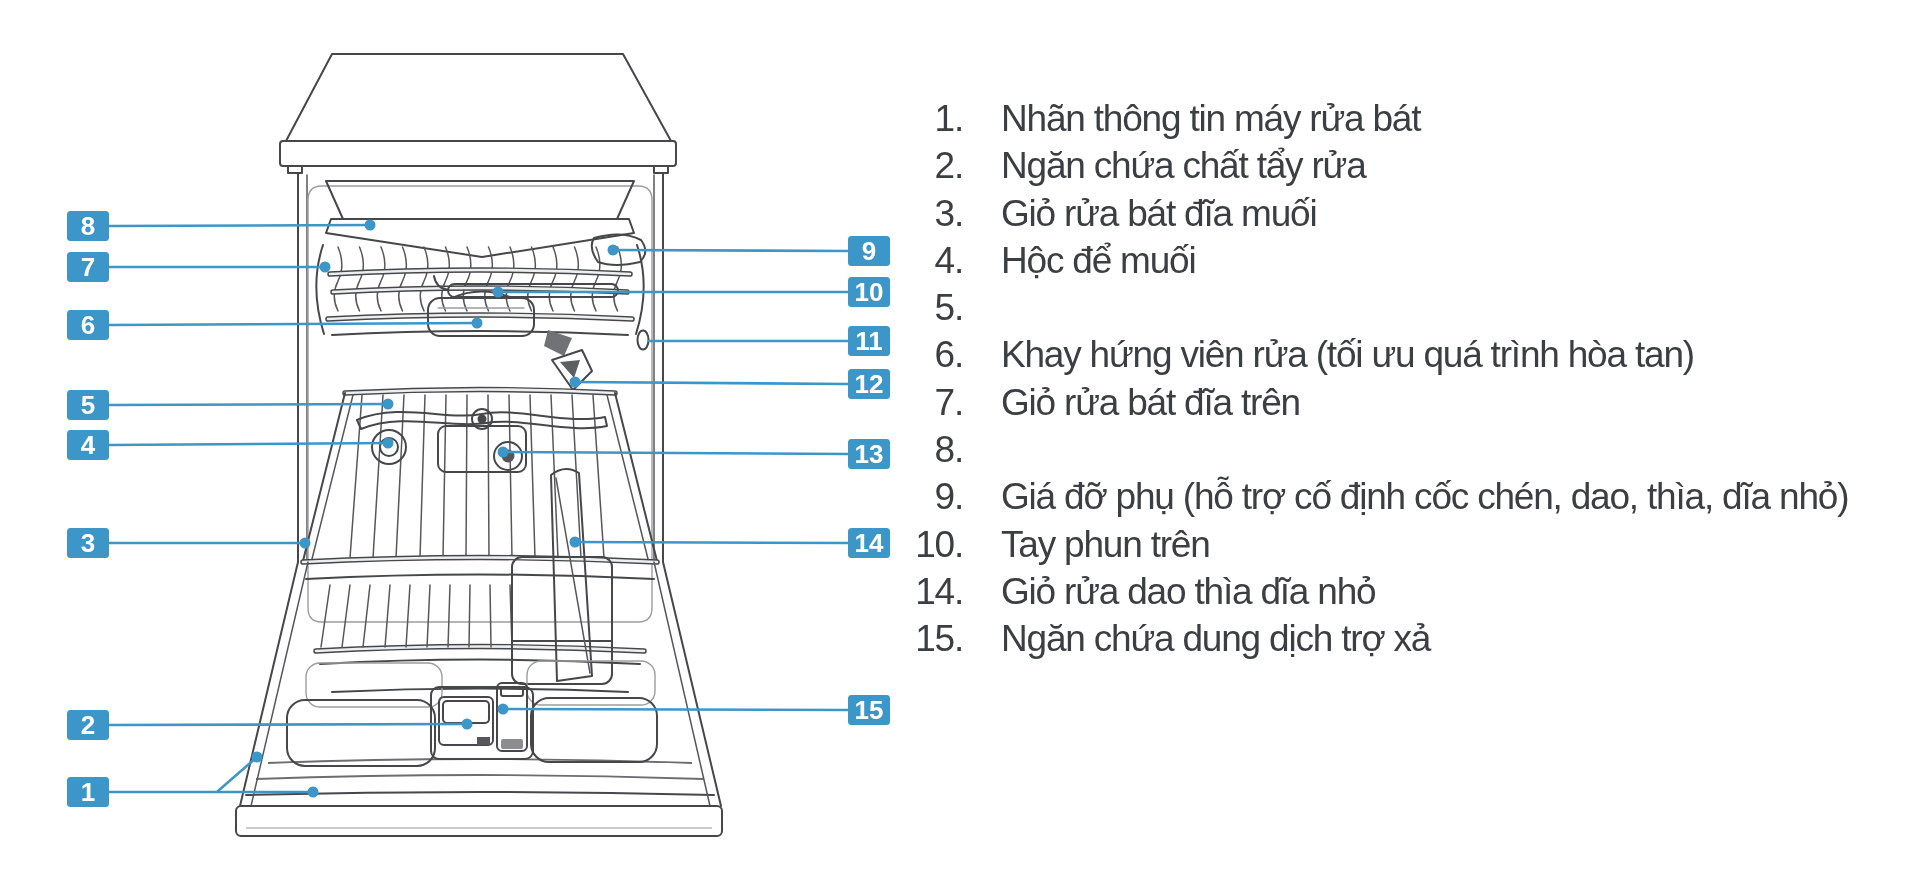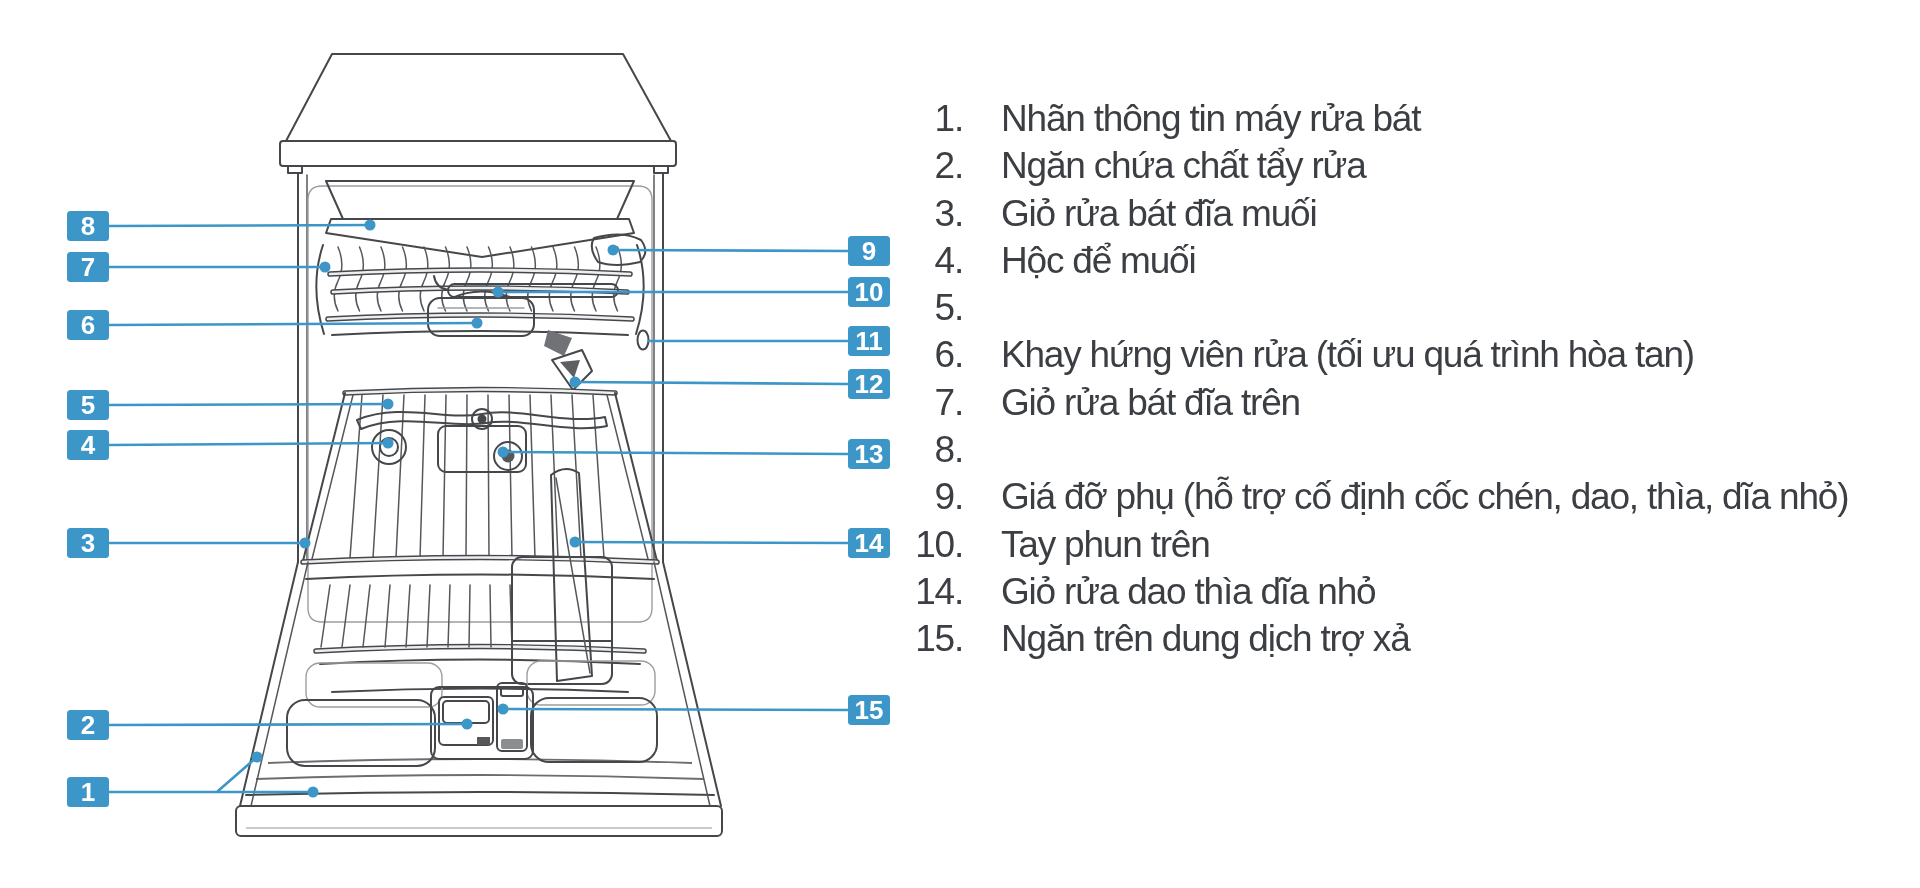--- a/index.html
+++ b/index.html
@@ -320,17 +320,17 @@
   <div class="lrow">
         <span class="lnum">10.</span>
         <span class="ltext">Tay phun trên</span>
       </div>
   <div class="lrow">
         <span class="lnum">14.</span>
         <span class="ltext">Giỏ rửa dao thìa dĩa nhỏ</span>
       </div>
   <div class="lrow">
         <span class="lnum">15.</span>
-        <span class="ltext">Ngăn trên dung dịch trợ xả</span>
+        <span class="ltext">Ngăn chứa dung dịch trợ xả</span>
       </div>
 </div>
 
 </div>
 
 </body></html>

